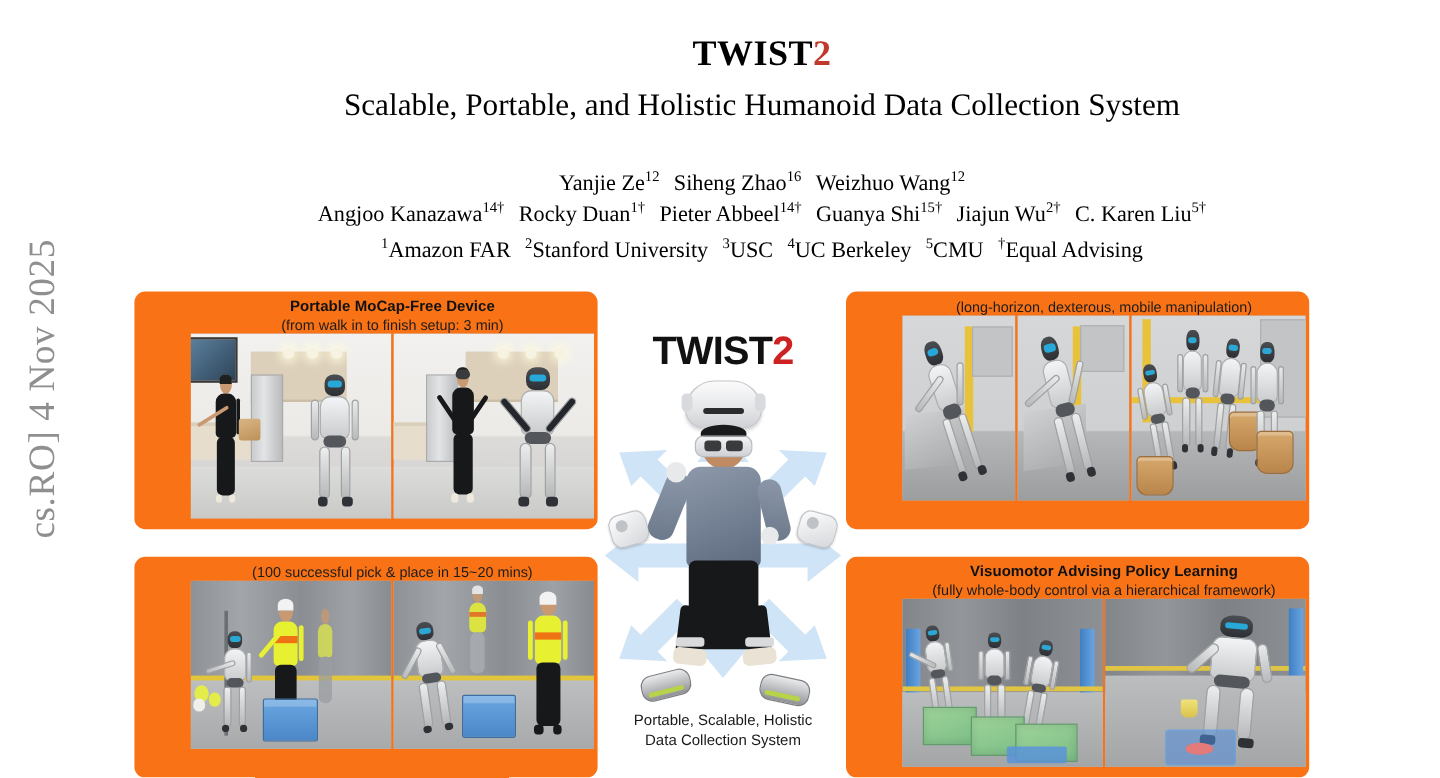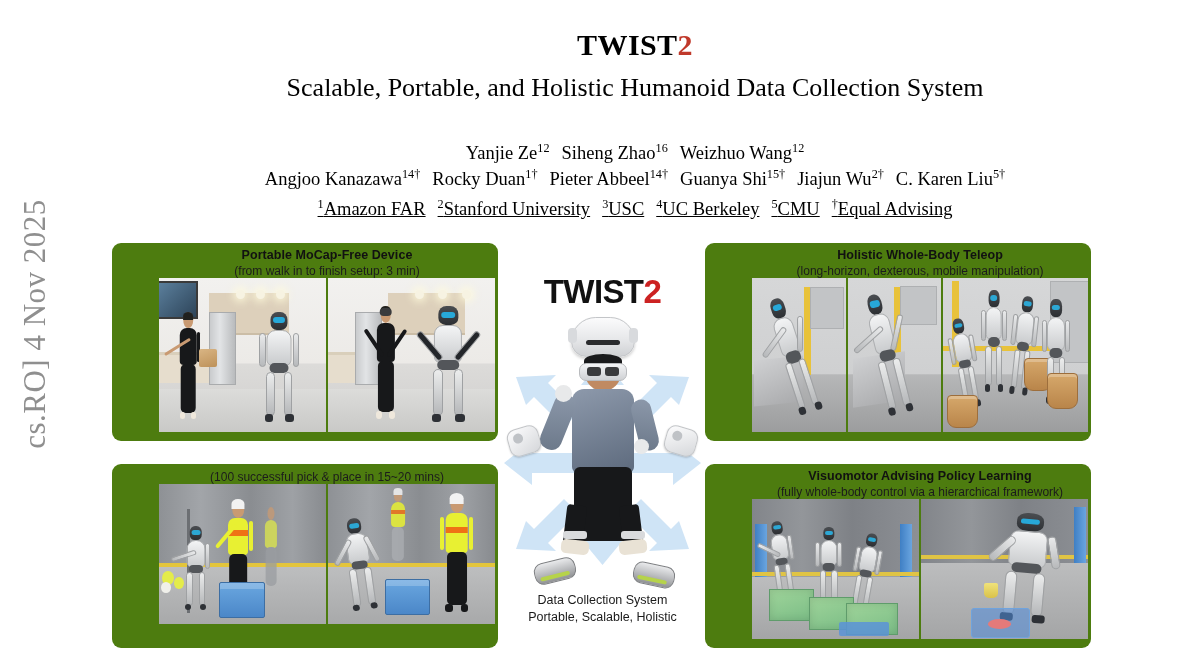--- a/index.html
+++ b/index.html
@@ -80,33 +80,32 @@
   }
   .affils {
     position: absolute;
     left: 70px;
     top: 199px;
     width: 1130px;
     text-align: center;
     font-family: "Liberation Serif", serif;
     font-size: 18.5px;
     white-space: nowrap;
-    text-decoration: underline;
   }
   .affils sup {
     font-size: 0.66em;
     vertical-align: super;
     line-height: 0;
   }
   .sep { display: inline-block; width: 12px; }
 
   
   .panel {
     position: absolute;
-    background: #4d7c0f;
+    background: #f97316;
     border-radius: 9px;
     overflow: hidden;
     box-sizing: border-box;
     padding-left: 44px;
   }
   .panel-head {
     text-align: center;
     font-family: "Liberation Sans", sans-serif;
     padding-top: 5px;
     line-height: 1.18;
@@ -411,21 +410,20 @@
           <div class="foot r"></div>
         </div>
       </div>
     </div>
 
   </div>
 </div>
 
 <div class="panel" id="panel-topright">
   <div class="panel-head">
-    <span class="ttl">Holistic Whole-Body Teleop</span>
     <span class="sub">(long-horizon, dexterous, mobile manipulation)</span>
   </div>
   <div class="panel-imgs">
 
     <div class="ph">
       <div class="scene warehouse">
         <div class="layer rail-v" style="left:56%"></div>
         <div class="layer mach" style="left:62%;top:6%;width:34%;height:26%"></div>
         <div class="layer floor"></div>
         <div class="layer" style="left:2%;top:52%;width:52%;height:30%;background:linear-gradient(160deg,#cfd0d2,#a9aaac);transform:skewY(-6deg)"></div>
@@ -756,16 +754,16 @@
       <div class="op-legL"></div>
       <div class="op-legR"></div>
       <div class="op-bandL"></div>
       <div class="op-bandR"></div>
       <div class="op-shoeL"></div>
       <div class="op-shoeR"></div>
     </div>
   </div>
 
   <div class="hero-caption">
+    <div>Portable, Scalable, Holistic</div>
     <div>Data Collection System</div>
-    <div>Portable, Scalable, Holistic</div>
   </div>
 </div>
 
 </body></html>

